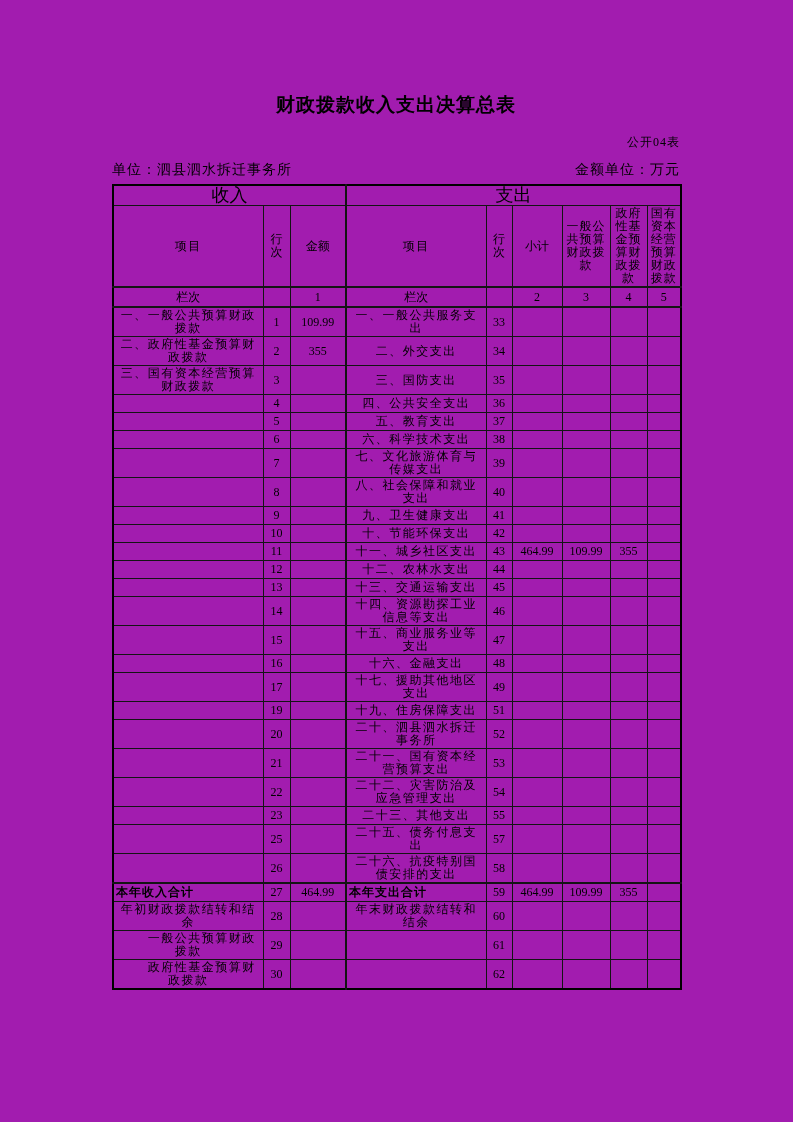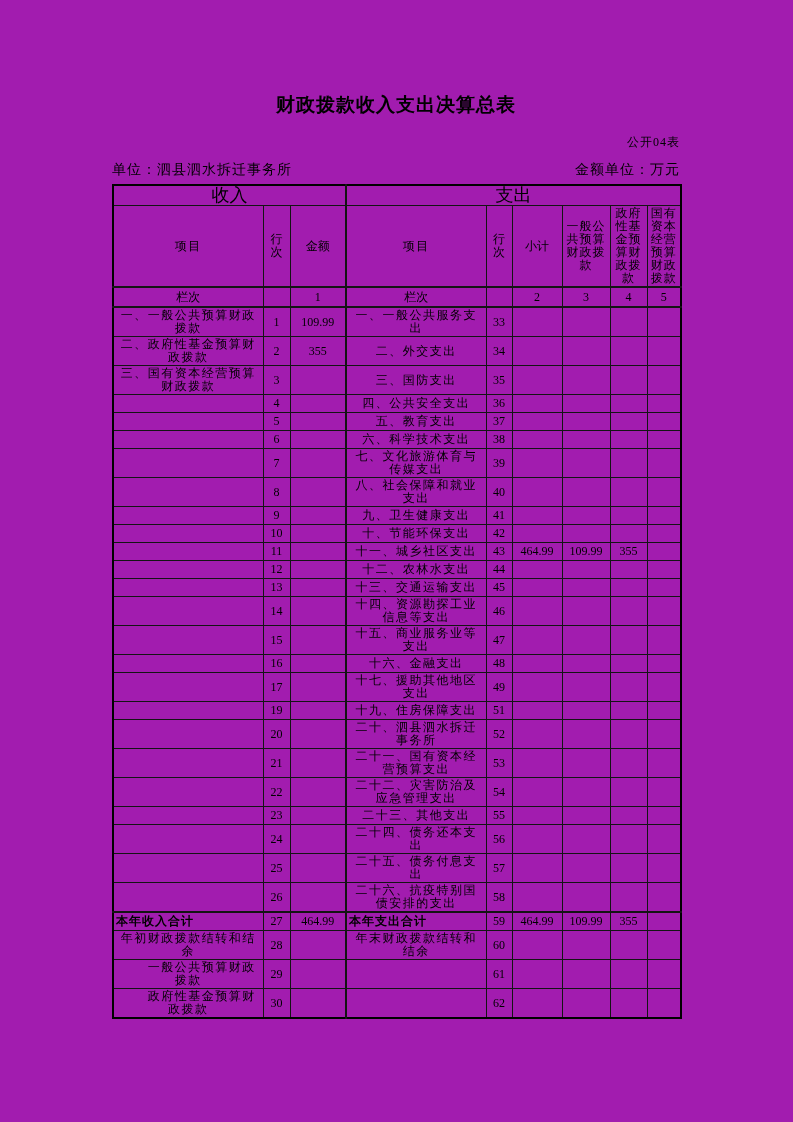--- a/index.html
+++ b/index.html
@@ -334,31 +334,20 @@
             <td class="num"></td>
             <td class="item divider">二十三、其他支出</td>
             <td class="num">55</td>
             <td class="num"></td>
             <td class="num"></td>
             <td class="num"></td>
             <td class="num"></td>
           </tr>
           <tr>
             <td class="item"></td>
-            <td class="num">24</td>
-            <td class="num"></td>
-            <td class="item divider">二十四、债务还本支出</td>
-            <td class="num">56</td>
-            <td class="num"></td>
-            <td class="num"></td>
-            <td class="num"></td>
-            <td class="num"></td>
-          </tr>
-          <tr>
-            <td class="item"></td>
             <td class="num">25</td>
             <td class="num"></td>
             <td class="item divider">二十五、债务付息支出</td>
             <td class="num">57</td>
             <td class="num"></td>
             <td class="num"></td>
             <td class="num"></td>
             <td class="num"></td>
           </tr>
           <tr>

